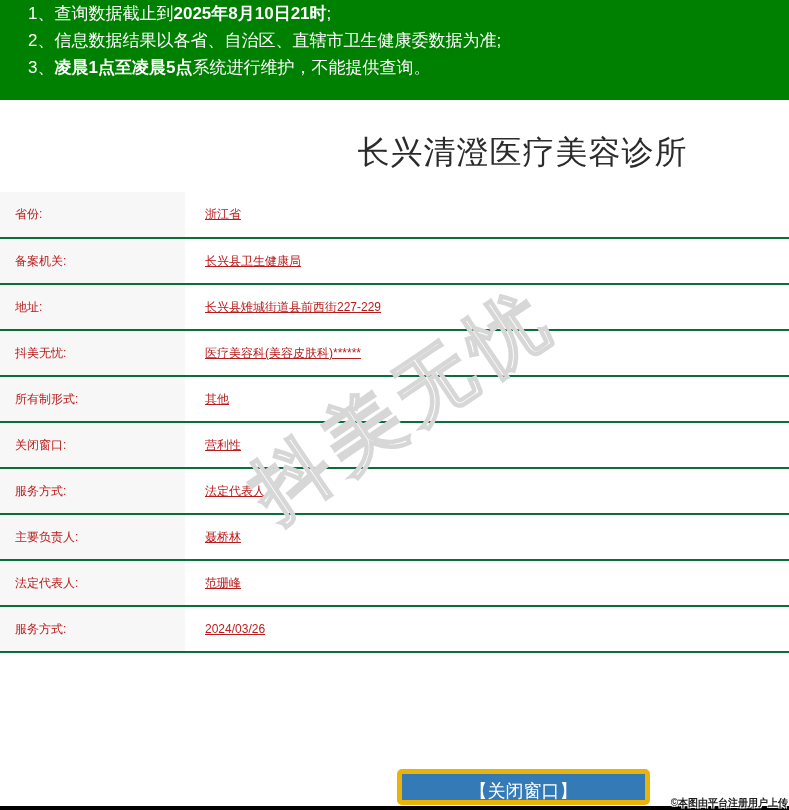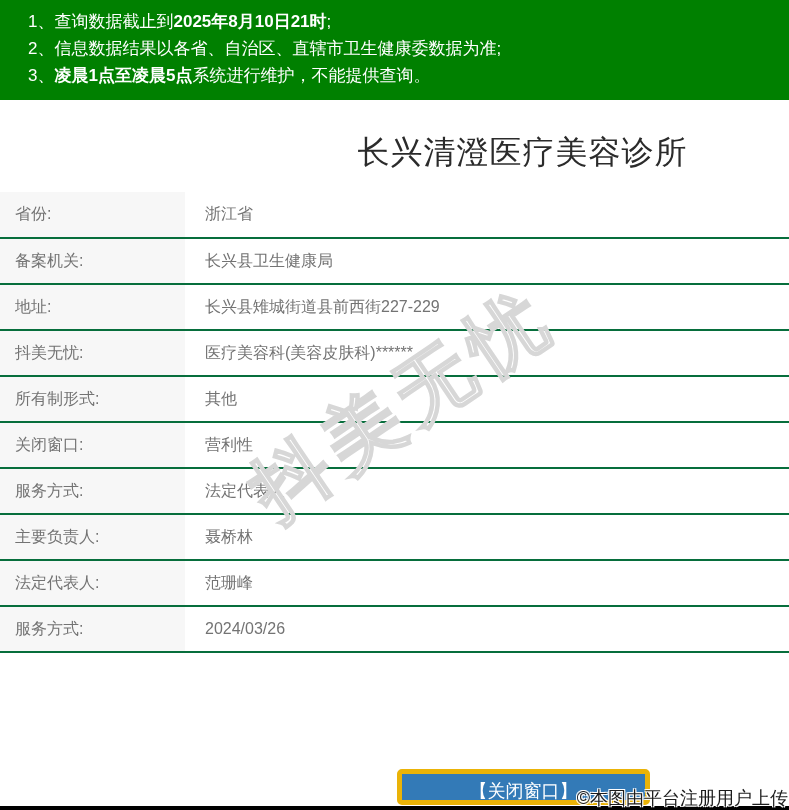--- a/index.html
+++ b/index.html
@@ -6,45 +6,45 @@
   body{
     width:789px;height:810px;position:relative;overflow:hidden;
     background:#ffffff;
     font-family:"Liberation Sans","DejaVu Sans",sans-serif;
     color:#333;
   }
   
   .notice-bar{
     background:#008000;color:#ffffff;
     height:100px;box-sizing:border-box;
-    padding:8px 10px 0 28px;
+    padding:0 10px 0 28px;
     font-size:17px;line-height:27px;
   }
   .notice-line{white-space:nowrap;}
   .notice-line b{font-weight:700;}
   
   .page-title{
     margin:33px 0 21px 0;
     text-align:center;
     transform:translateX(128px);
     font-size:32px;line-height:38px;
     font-weight:400;color:#2b2b2b;
     letter-spacing:1px;
   }
   
   table.record{
     width:100%;border-collapse:collapse;table-layout:fixed;
-    font-size:16px;color:#737373;
+    font-size:12px;color:#b91c1c;
   }
   table.record td{
     height:46px;border-bottom:2px solid #076e3c;
     vertical-align:middle;box-sizing:border-box;
   }
   td.lbl{width:185px;background:#f7f7f7;padding-left:15px;}
-  td.val{padding-left:20px;background:#ffffff;}
+  td.val{padding-left:20px;background:#ffffff;text-decoration:underline;}
   
   .watermark{
     position:absolute;left:185px;top:355px;width:430px;height:90px;
     text-align:center;
     transform:rotate(-34deg);
     font-size:76px;letter-spacing:10px;font-weight:700;
     color:rgba(255,255,255,0.05);
     -webkit-text-stroke:2px #d7d7d7;
     pointer-events:none;z-index:5;white-space:nowrap;
   }
@@ -56,21 +56,21 @@
     box-sizing:border-box;cursor:pointer;z-index:6;
     font-family:"Liberation Sans","DejaVu Sans",sans-serif;
     padding:0;
   }
   .bottom-bar{
     position:absolute;left:0;bottom:0;width:789px;height:4px;
     background:#000000;z-index:7;
   }
   .credit{
     position:absolute;right:1px;bottom:0px;z-index:8;
-    font-size:18px;font-weight:400;color:#1c1c1c;white-space:nowrap;
+    font-size:10px;font-weight:700;color:#1c1c1c;white-space:nowrap;
     text-shadow:-1px -1px 0 #fff,1px -1px 0 #fff,-1px 1px 0 #fff,1px 1px 0 #fff;
   }
 </style>
 </head>
 <body>
 
 <div class="notice-bar">
   <div class="notice-line"><span>1、查询数据截止到</span><b>2025年8月10日21时</b><span>;</span></div>
   <div class="notice-line"><span>2、信息数据结果以各省、自治区、直辖市卫生健康委数据为准;</span><b></b><span></span></div>
   <div class="notice-line"><span>3、</span><b>凌晨1点至凌晨5点</b><span>系统进行维护，不能提供查询。</span></div>

